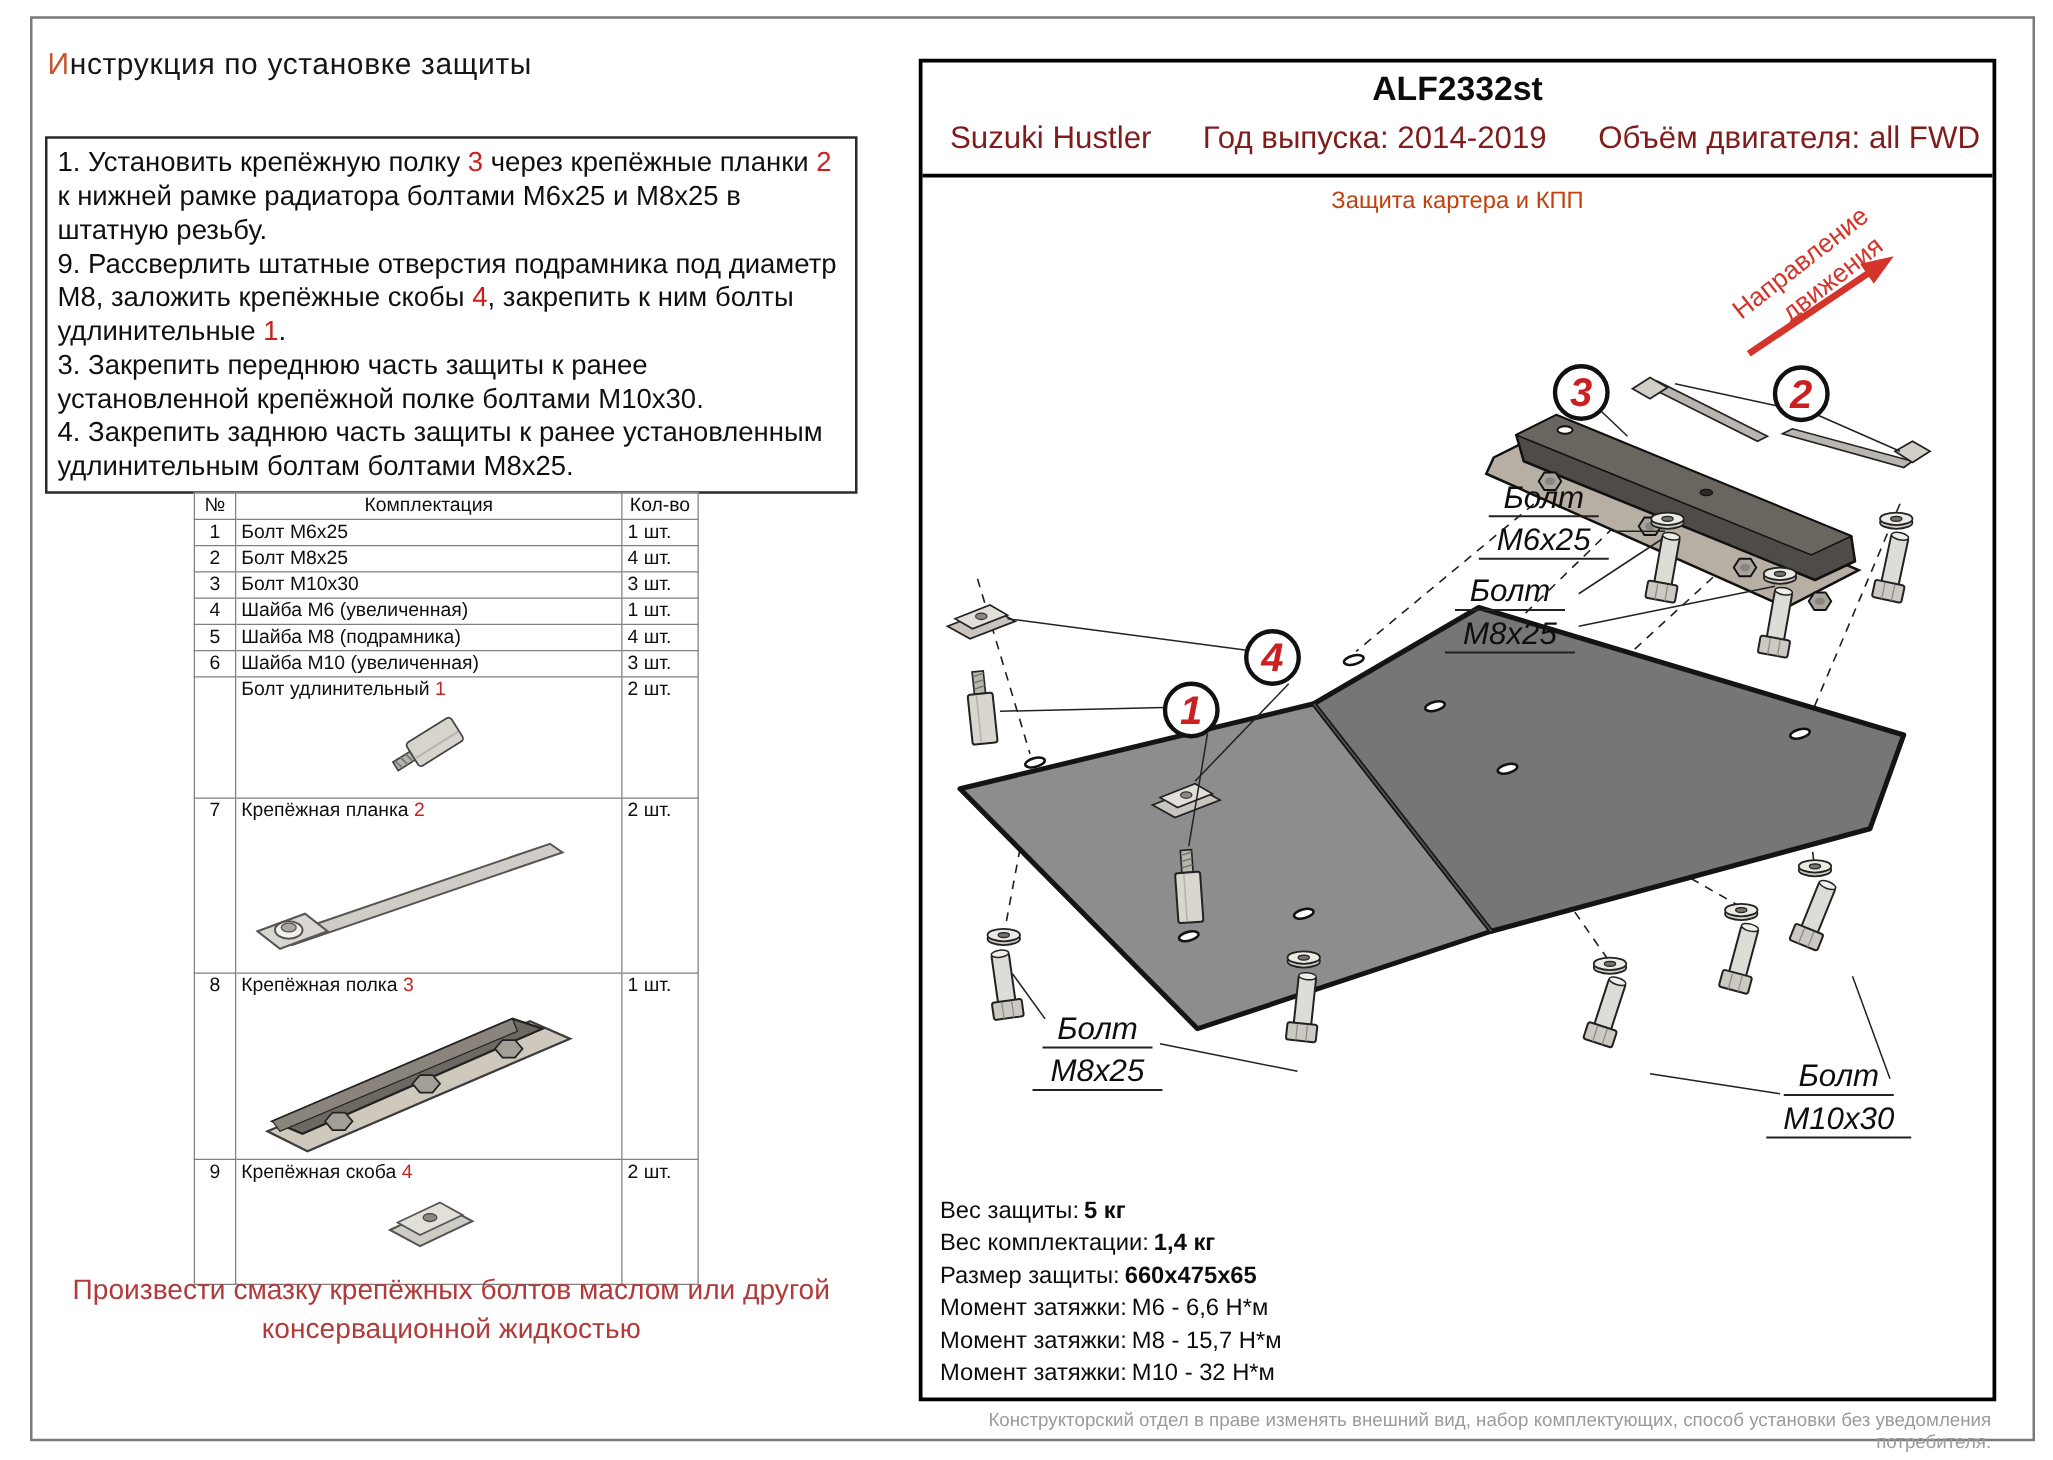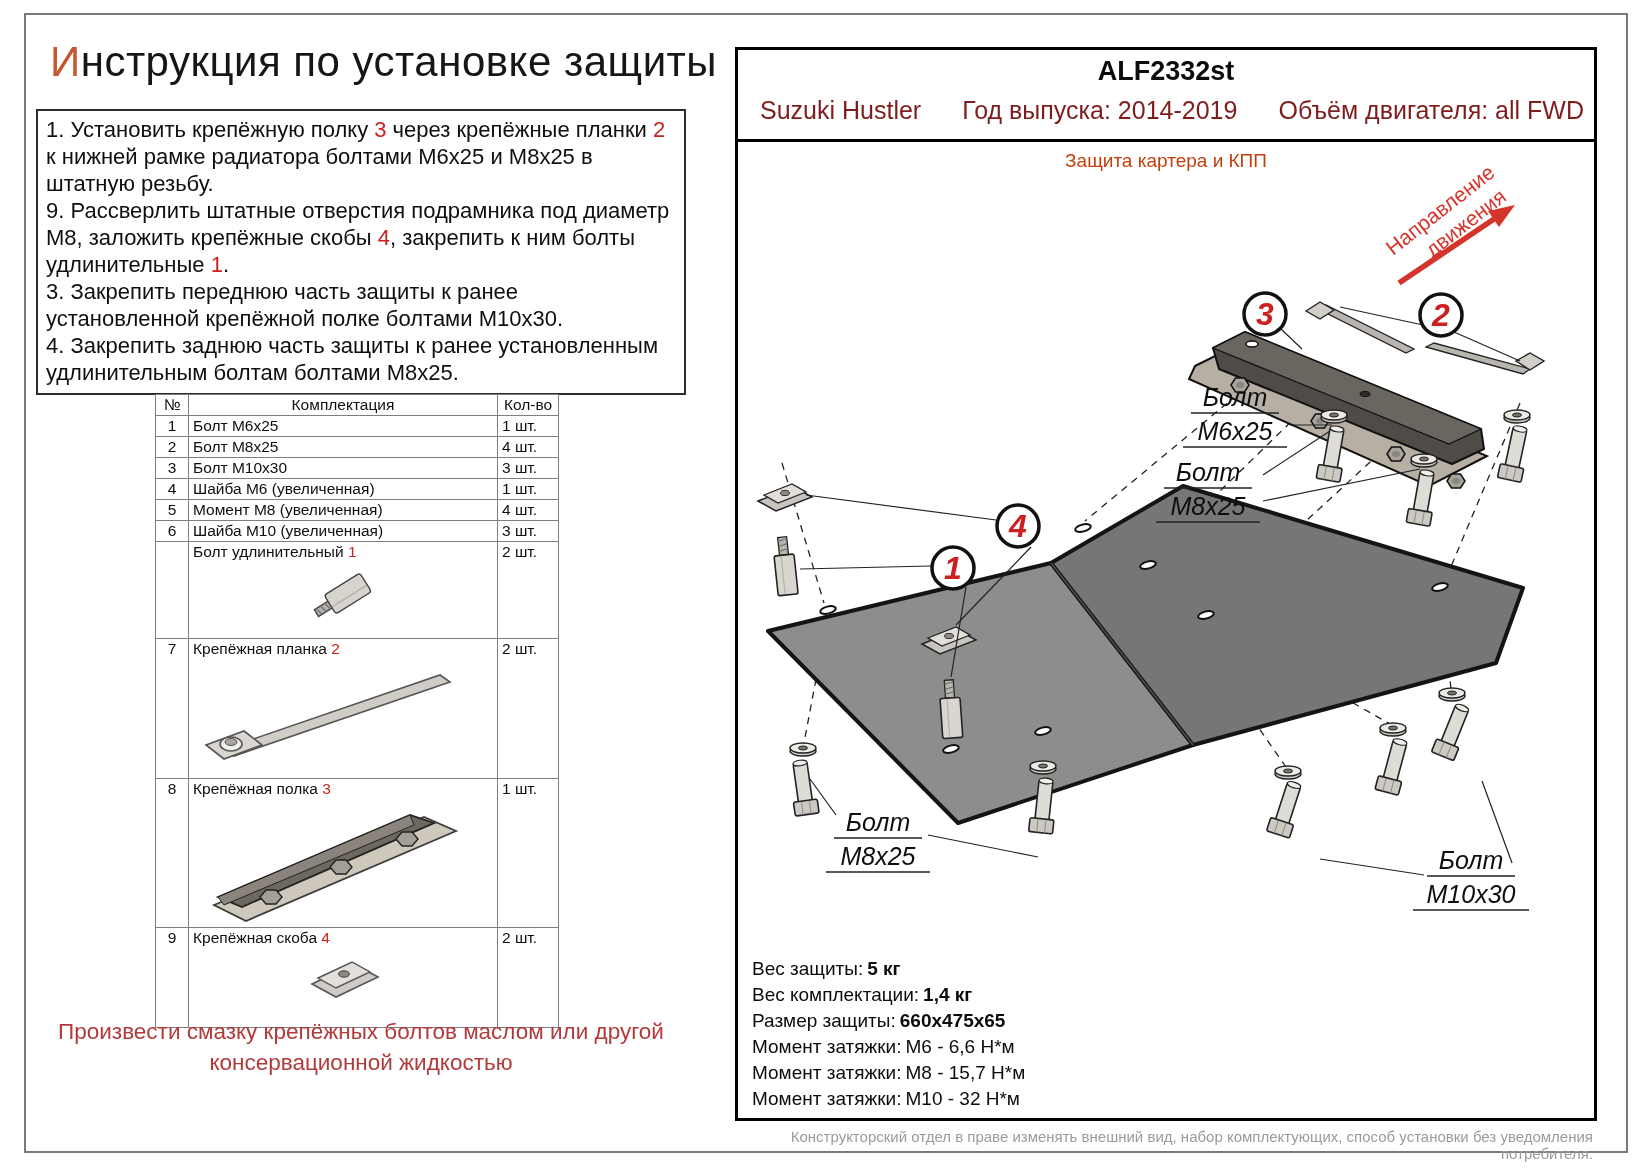--- a/index.html
+++ b/index.html
@@ -1,21 +1,21 @@
 <!DOCTYPE html>
 <html style="--accent_letter: #C3572F; --ref_red: #CC2020; --note_red: #B23A3A; --direction_red: #D5342B;"><head>
 <meta charset="utf-8">
 <style>
   html,body{margin:0;padding:0;background:#ffffff;}
   .page{position:relative;width:1642px;height:1168px;background:#fff;
         font-family:"Liberation Sans",sans-serif;color:#111;overflow:hidden;}
   .outer-border{position:absolute;left:24px;top:13px;width:1600px;height:1136px;
         border:2px solid #7a7a7a;}
   
-  .doc-title{position:absolute;left:50px;top:38px;font-size:42px;letter-spacing:.5px;color:#161616;}
+  .doc-title{position:absolute;left:38px;top:38px;font-size:24px;letter-spacing:.5px;color:#161616;}
   .doc-title .lead{color:var(--accent_letter,#C3572F);}
   .instr-box{position:absolute;left:36px;top:109px;width:630px;
         border:2px solid #2b2b2b;padding:5px 8px 7px 8px;background:#fff;}
   .instr-line{font-size:22px;line-height:27px;color:#0f0f0f;}
   .ref-num{color:var(--ref_red,#CC2020);}
   .parts-table{position:absolute;left:155px;top:394px;border-collapse:collapse;background:#fff;}
   .parts-table td,.parts-table th{border:1px solid #7f7f7f;font-size:15.5px;font-weight:normal;
         padding:0 4px;vertical-align:top;line-height:20px;color:#0f0f0f;}
   .parts-table th{text-align:center;}
   .c-num{width:24px;text-align:center;}
@@ -96,21 +96,21 @@
         <tr style="height: 21px;">
           <td class="c-num">4</td>
           <td class="c-name">
             <div class="name-line"><span>Шайба М6 (увеличенная)</span></div>
           </td>
           <td class="c-qty">1 шт.</td>
         </tr>
         <tr style="height: 21px;">
           <td class="c-num">5</td>
           <td class="c-name">
-            <div class="name-line"><span>Момент М8 (увеличенная)</span></div>
+            <div class="name-line"><span>Шайба М8 (подрамника)</span></div>
           </td>
           <td class="c-qty">4 шт.</td>
         </tr>
         <tr style="height: 21px;">
           <td class="c-num">6</td>
           <td class="c-name">
             <div class="name-line"><span>Шайба М10 (увеличенная)</span></div>
           </td>
           <td class="c-qty">3 шт.</td>
         </tr>

